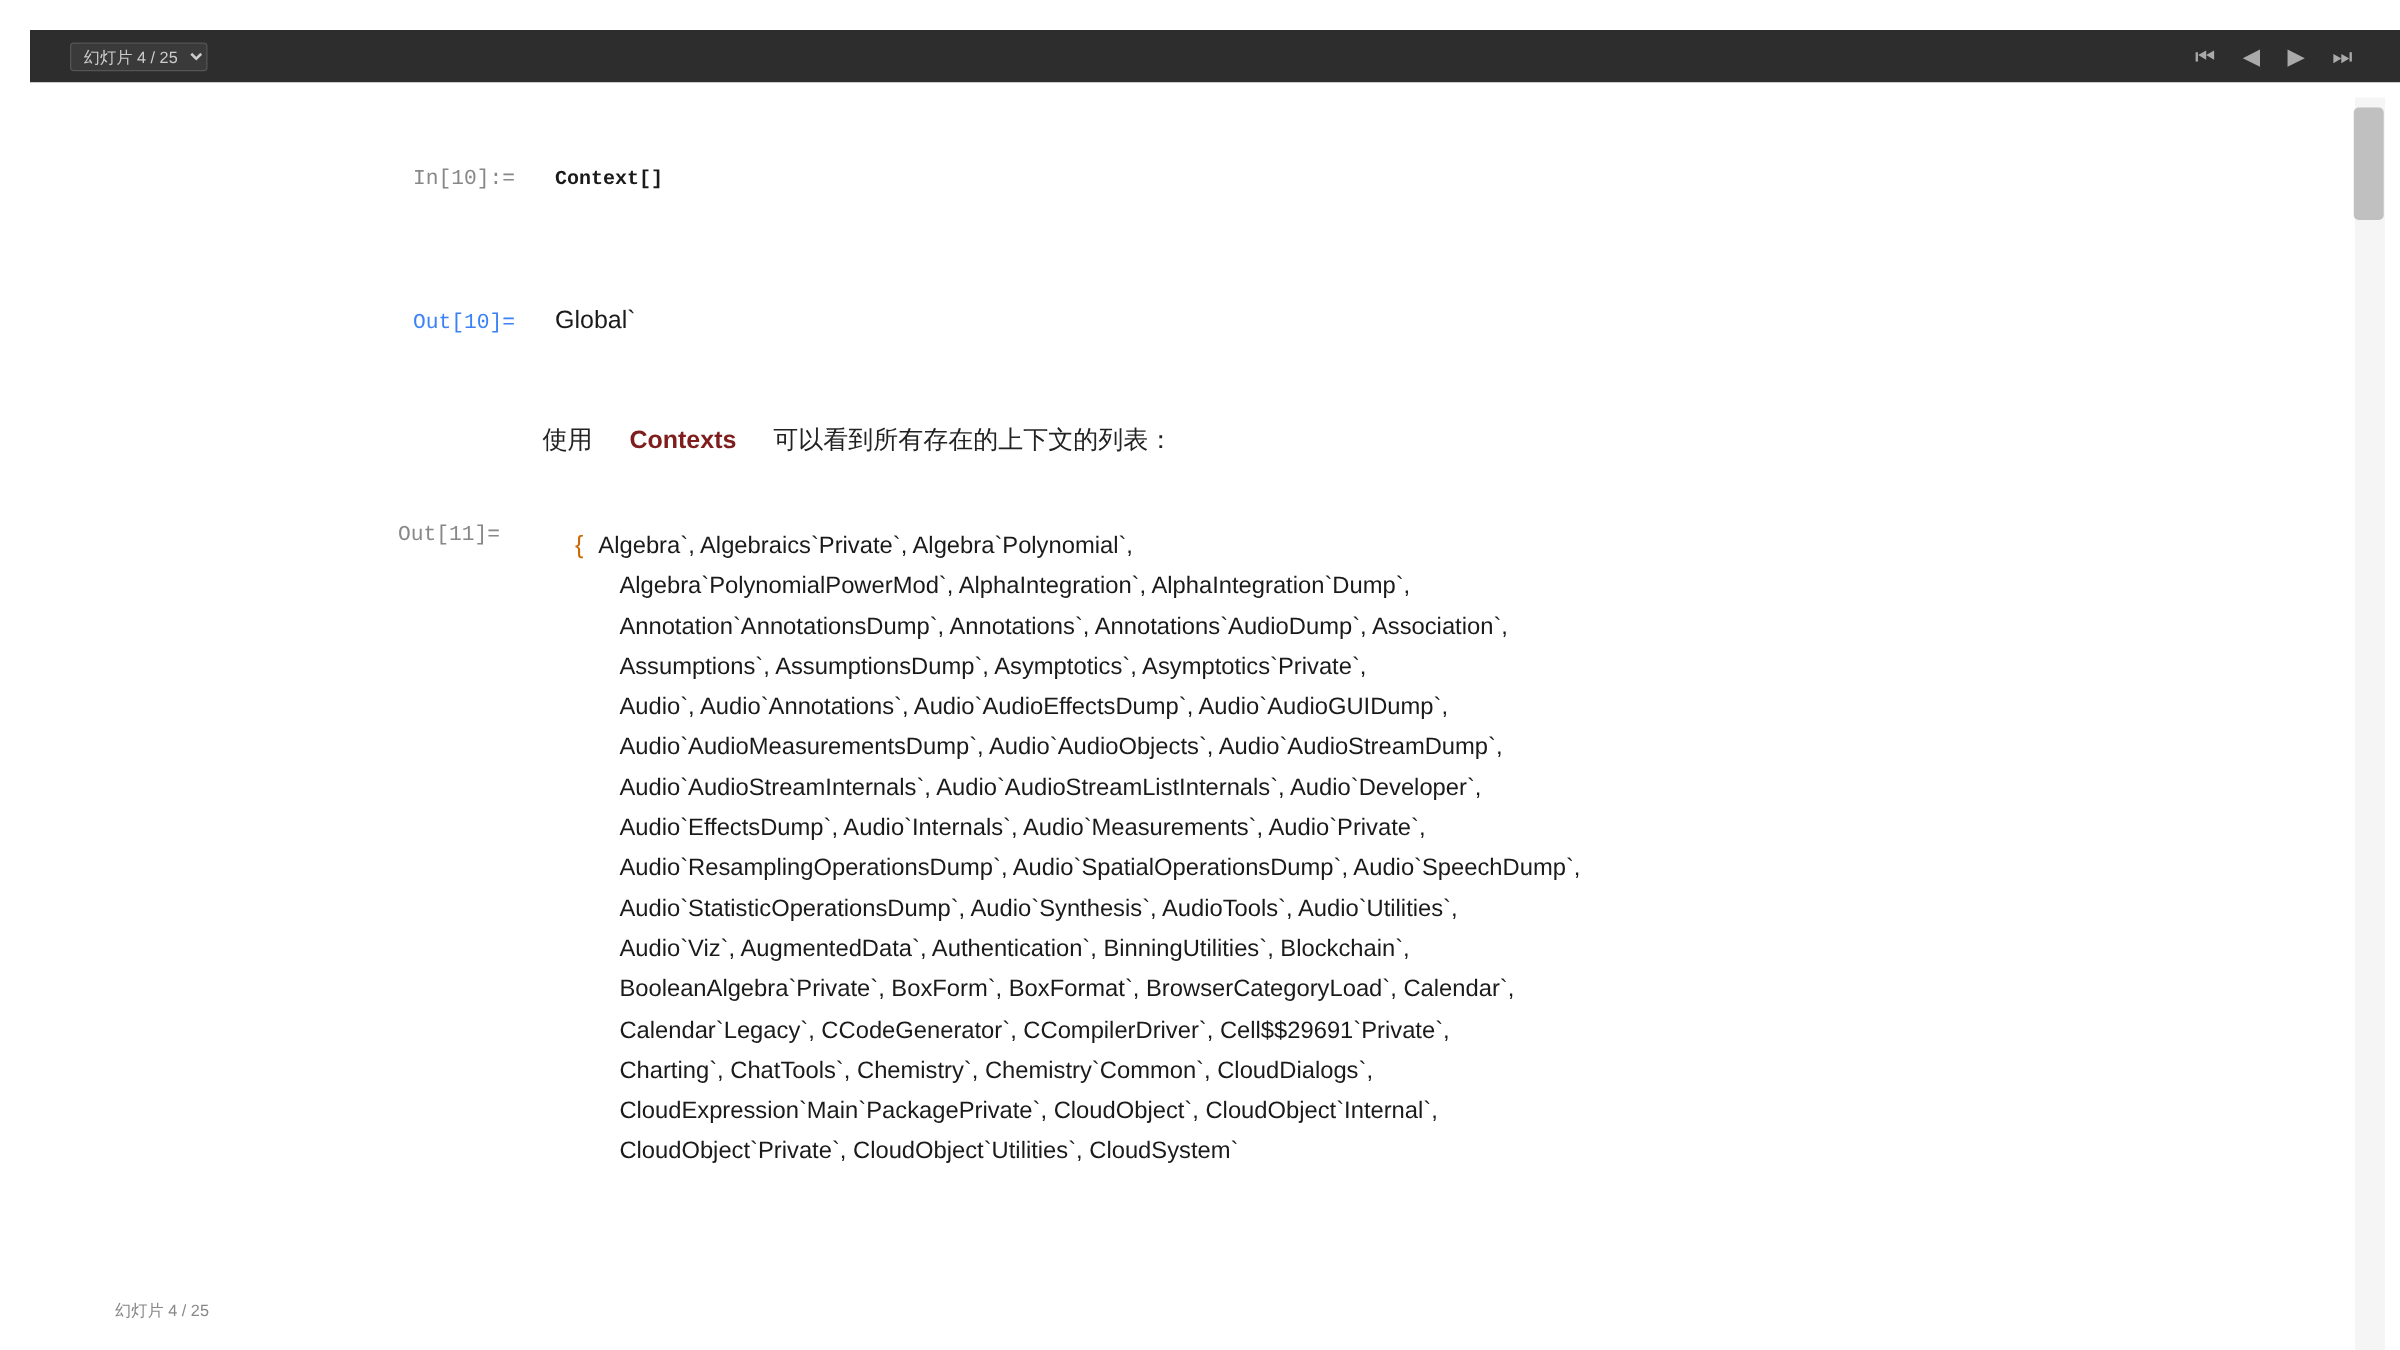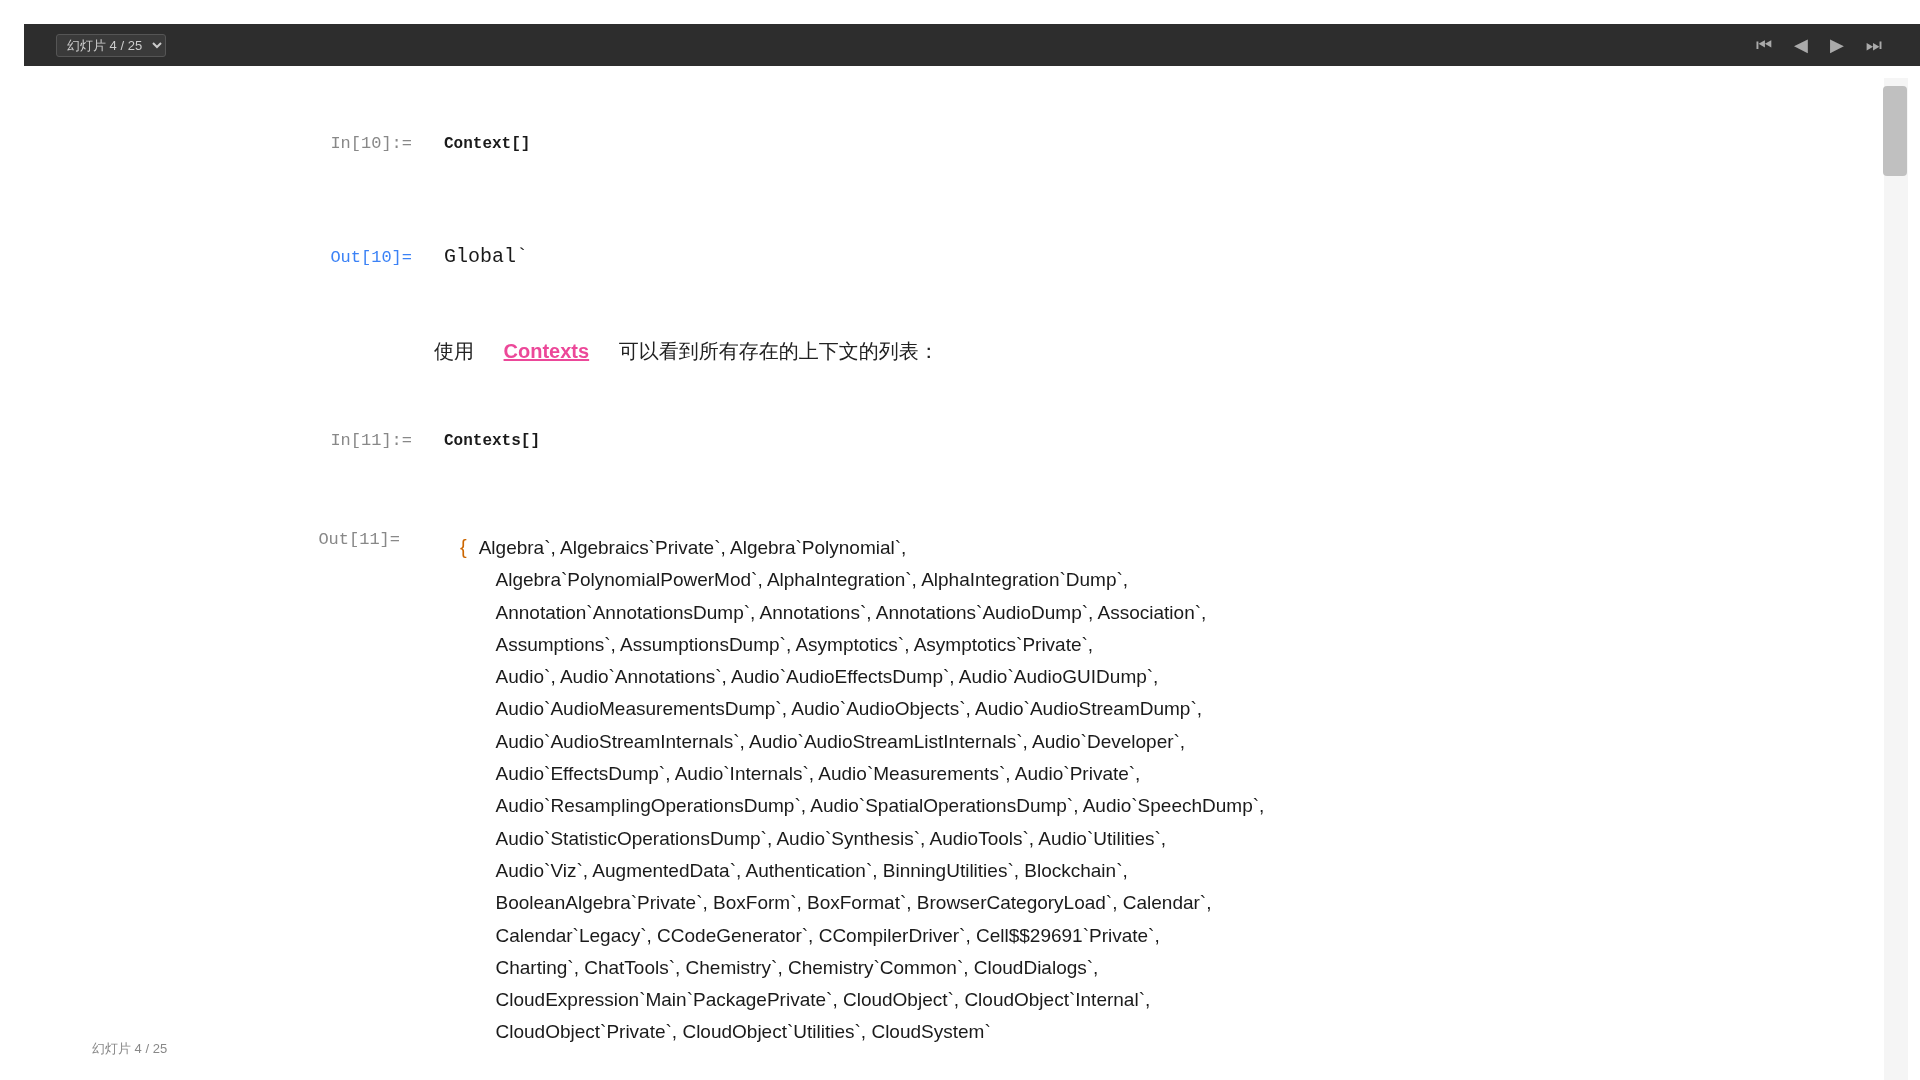--- a/index.html
+++ b/index.html
@@ -78,34 +78,33 @@
     .cell-label.out {
       color: #3b82f6;
     }
     .cell-code {
       font-family: 'Courier New', Courier, monospace;
       font-size: 16px;
       color: #1a1a1a;
       font-weight: 600;
     }
     .cell-output-plain {
-      font-family: Liberation Mono, monospace;
+      font-family: Liberation Sans, sans-serif;
       font-size: 20px;
       color: #1a1a1a;
     }
     .description-line {
       margin: 18px 0 18px 120px;
       font-size: 20px;
       color: #222;
       font-family: sans-serif;
     }
     .description-line .keyword {
-      color: #ec4899;
+      color: #7f1d1d;
       font-weight: bold;
-      text-decoration: underline;
     }
     .out-block {
       display: flex;
       align-items: flex-start;
       gap: 24px;
     }
     .out-content {
       font-family: Liberation Sans, sans-serif;
       font-size: 19px;
       color: #1a1a1a;
@@ -156,26 +155,20 @@
       <div class="cell-row">
         <span class="cell-label out">Out[10]=</span>
         <span class="cell-output-plain">Global`</span>
       </div>
     </div>
 
     <div class="description-line">
       <span>使用 </span><span class="keyword">Contexts</span><span> 可以看到所有存在的上下文的列表：</span>
     </div>
 
-    <div class="cell-group">
-      <div class="cell-row">
-        <span class="cell-label">In[11]:=</span>
-        <span class="cell-code">Contexts[]</span>
-      </div>
-    </div>
 
     <div class="out-block">
       <span class="cell-label out" style="min-width:110px;text-align:right;flex-shrink:0;font-size:17px;color:#888;">Out[11]=</span>
       <div class="out-content">
         <span class="brace">{</span>Algebra`, Algebraics`Private`, Algebra`Polynomial`,<br>
         &nbsp;&nbsp;&nbsp;&nbsp;&nbsp;&nbsp;&nbsp;&nbsp;&nbsp;Algebra`PolynomialPowerMod`, AlphaIntegration`, AlphaIntegration`Dump`,<br>
         &nbsp;&nbsp;&nbsp;&nbsp;&nbsp;&nbsp;&nbsp;&nbsp;&nbsp;Annotation`AnnotationsDump`, Annotations`, Annotations`AudioDump`, Association`,<br>
         &nbsp;&nbsp;&nbsp;&nbsp;&nbsp;&nbsp;&nbsp;&nbsp;&nbsp;Assumptions`, AssumptionsDump`, Asymptotics`, Asymptotics`Private`,<br>
         &nbsp;&nbsp;&nbsp;&nbsp;&nbsp;&nbsp;&nbsp;&nbsp;&nbsp;Audio`, Audio`Annotations`, Audio`AudioEffectsDump`, Audio`AudioGUIDump`,<br>
         &nbsp;&nbsp;&nbsp;&nbsp;&nbsp;&nbsp;&nbsp;&nbsp;&nbsp;Audio`AudioMeasurementsDump`, Audio`AudioObjects`, Audio`AudioStreamDump`,<br>

